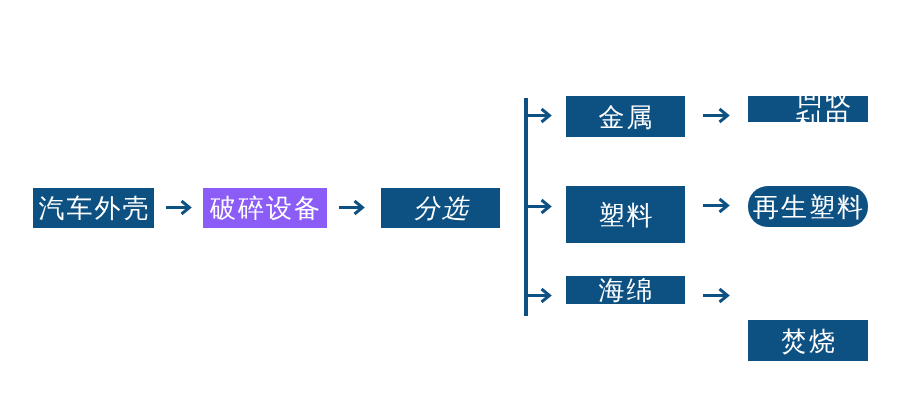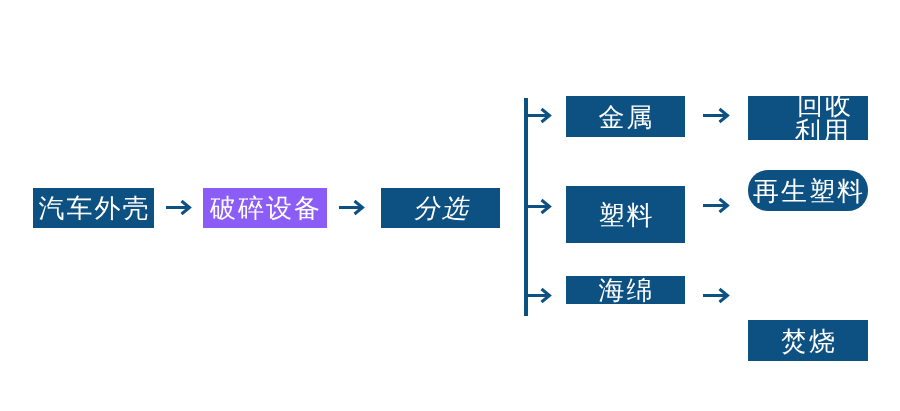--- a/index.html
+++ b/index.html
@@ -95,31 +95,31 @@
   </div>
 
   <div class="node blue" style="left:566px; top:96px; width:119px; height:41px;">金属</div>
 
   <div class="arrow-h" style="left:703px; top:106px; width:32px; height:20px;">
     <svg width="32" height="20" viewBox="0 0 32 20">
       <path d="M0 9.5 H23 M16.5 3 L24.5 9.5 L16.5 16" fill="none" stroke="#0d5082" stroke-width="3"></path>
     </svg>
   </div>
 
-  <div class="node blue" style="left:748px; top:96px; width:120px; height:44px;padding-left:47px;">回收利用</div>
+  <div class="node blue" style="left:748px; top:96px; width:120px; height:26px;padding-left:47px;">回收利用</div>
 
   <div class="node blue" style="left:566px; top:186px; width:119px; height:57px;">塑料</div>
 
   <div class="arrow-h" style="left:703px; top:196px; width:32px; height:20px;">
     <svg width="32" height="20" viewBox="0 0 32 20">
       <path d="M0 9.5 H23 M16.5 3 L24.5 9.5 L16.5 16" fill="none" stroke="#0d5082" stroke-width="3"></path>
     </svg>
   </div>
 
-  <div class="node blue" style="left:748px; top:170px; width:120px; height:41px;border-radius:20px;">再生塑料</div>
+  <div class="node blue" style="left:748px; top:186px; width:120px; height:41px;border-radius:20px;">再生塑料</div>
 
   <div class="node blue" style="left:566px; top:276px; width:119px; height:28px;">海绵</div>
 
   <div class="arrow-h" style="left:703px; top:286px; width:32px; height:20px;">
     <svg width="32" height="20" viewBox="0 0 32 20">
       <path d="M0 9.5 H23 M16.5 3 L24.5 9.5 L16.5 16" fill="none" stroke="#0d5082" stroke-width="3"></path>
     </svg>
   </div>
 
   <div class="node blue" style="left:748px; top:276px; width:120px; height:41px;margin-top:44px;">焚烧</div>

